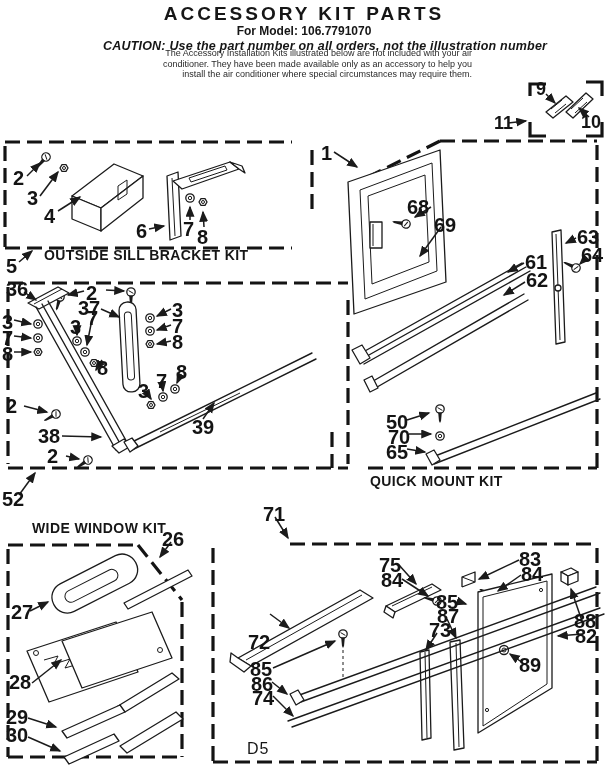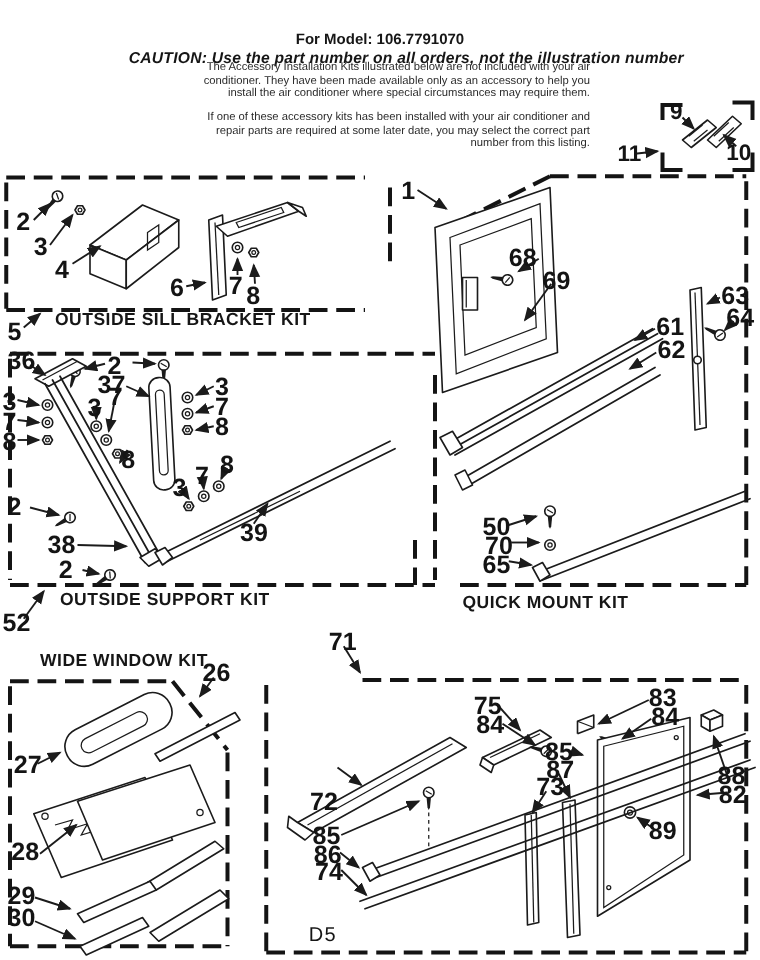--- a/index.html
+++ b/index.html
@@ -265,33 +265,32 @@
       <line class="ar" x1="437" y1="633" x2="426" y2="650" marker-end="url(#ah)"></line>
       <line class="ar" x1="582" y1="621" x2="571" y2="589" marker-end="url(#ah)"></line>
       <line class="ar" x1="582" y1="634" x2="558" y2="636" marker-end="url(#ah)"></line>
       <line class="ar" x1="523" y1="663" x2="510" y2="654" marker-end="url(#ah)"></line>
       <line class="ar" x1="273" y1="668" x2="335" y2="641" marker-end="url(#ah)"></line>
       <line class="ar" x1="272" y1="682" x2="287" y2="694" marker-end="url(#ah)"></line>
       <line class="ar" x1="273" y1="696" x2="293" y2="716" marker-end="url(#ah)"></line>
     </g>
   </svg>
 
+  <div class="abs title">ACCESSORY KIT PARTS</div>
   <div class="abs model">For Model: 106.7791070</div>
   <div class="abs caution">CAUTION: Use the part number on all orders, not the illustration number</div>
   <div class="abs para p1">The Accessory Installation Kits illustrated below are not included with your air conditioner. They have been made available only as an accessory to help you install the air conditioner where special circumstances may require them.</div>
-  <div class="abs para p2">If one of these accessory kits has been installed with your air conditioner and repair parts are required at some later date, you may select the correct part number from this listing.</div>
 
   <span class="co sm" style="left:536px;top:80px">9</span>
   <span class="co sm" style="left:581px;top:113px">10</span>
   <span class="co sm" style="left:494px;top:114px">11</span>
 
   <div class="kit-title" style="left:44px;top:247px">OUTSIDE SILL BRACKET KIT</div>
   <span class="co" style="left:6px;top:256px">5</span>
 
-  <div class="kit-title" style="left:48px;top:471px">OUTSIDE SUPPORT KIT</div>
   <span class="co" style="left:2px;top:489px">52</span>
 
   <div class="kit-title" style="left:370px;top:473px">QUICK MOUNT KIT</div>
   <div class="kit-title" style="left:32px;top:520px">WIDE WINDOW KIT</div>
 
   <span class="co" style="left:13px;top:168px">2</span>
   <span class="co" style="left:27px;top:188px">3</span>
   <span class="co" style="left:44px;top:206px">4</span>
   <span class="co" style="left:136px;top:221px">6</span>
   <span class="co" style="left:183px;top:219px">7</span>

